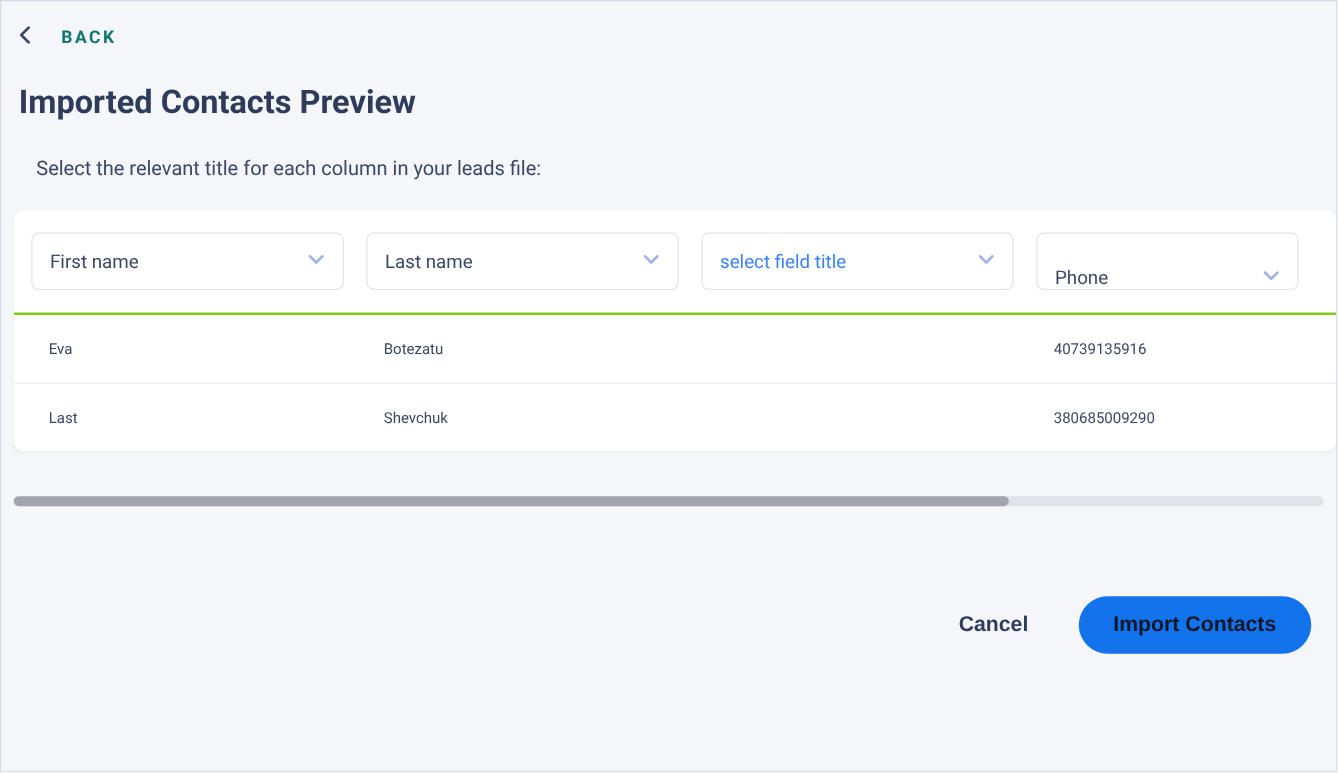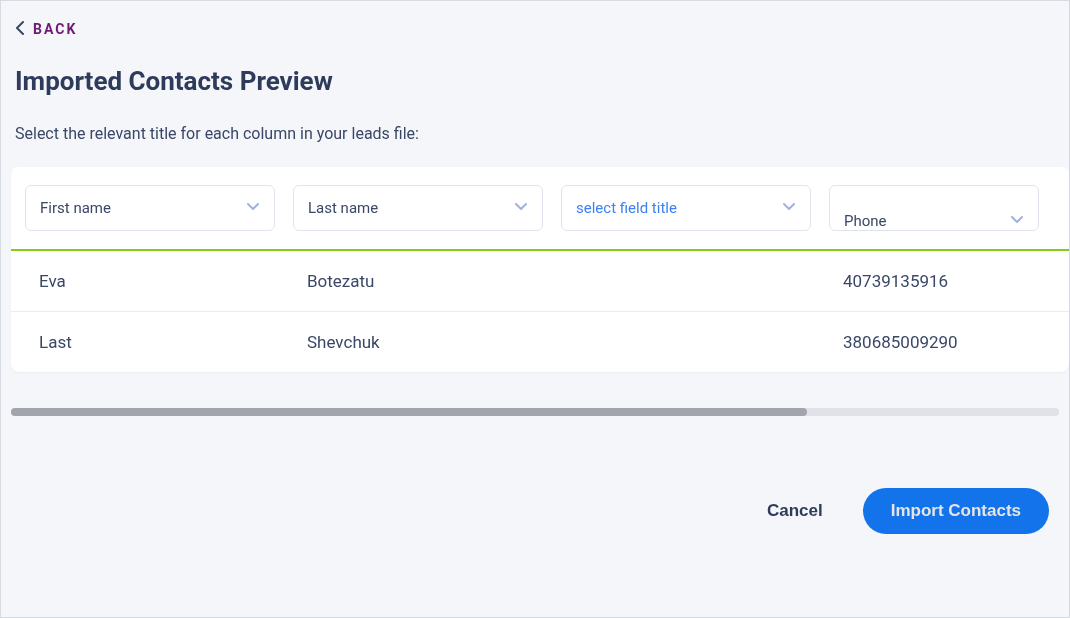--- a/index.html
+++ b/index.html
@@ -18,43 +18,43 @@
       width: 100%;
       height: 100%;
       background: #f4f6fa;
       border: 1px solid #d6dae3;
       padding: 0;
       display: flex;
       flex-direction: column;
     }
     .back-link {
       display: flex;
-      align-items: flex-start;
-      gap: 8px;
-      color: #701a75;
+      align-items: center;
+      gap: 24px;
+      color: #0f766e;
       font-size: 14px;
       font-weight: 700;
       letter-spacing: 2px;
       cursor: pointer;
       padding: 20px 14px 0 14px;
     }
     .back-link svg {
       width: 10px;
       height: 14px;
     }
     .page-title {
       color: #2e3b5b;
       font-size: 26px;
       font-weight: 700;
       padding: 28px 14px 0 14px;
     }
     .subtitle {
       color: #3a4766;
       font-size: 16px;
-      padding: 28px 14px 0 14px;
+      padding: 28px 14px 0 28px;
     }
     .table-wrap {
       margin: 24px 0 0 10px;
       background: #fff;
       border-radius: 8px;
       box-shadow: 0 1px 2px rgba(0,0,0,0.04);
       overflow: hidden;
       width: calc(100% - 10px);
     }
     .table-header {
@@ -95,21 +95,21 @@
       border-bottom: 1px solid #e8ebf1;
       gap: 18px;
     }
     .table-row:last-child {
       border-bottom: none;
     }
     .cell {
       flex: 0 0 250px;
       padding: 0 14px;
       color: #3a4766;
-      font-size: 17px;
+      font-size: 12px;
     }
     .cell-last {
       flex: 0 0 210px;
     }
     .scrollbar-track {
       margin: 36px 10px 0 10px;
       height: 8px;
       background: #e0e2e7;
       border-radius: 4px;
       position: relative;
@@ -135,21 +135,21 @@
       background: none;
       border: none;
       color: #2e3b5b;
       font-size: 17px;
       font-weight: 600;
       cursor: pointer;
     }
     .import-btn {
       background: #1273eb;
       border: none;
-      color: #e5e5e5;
+      color: #0f172a;
       font-size: 17px;
       font-weight: 700;
       padding: 13px 28px;
       border-radius: 26px;
       cursor: pointer;
     }
   </style>
 </head>
 <body>
 

